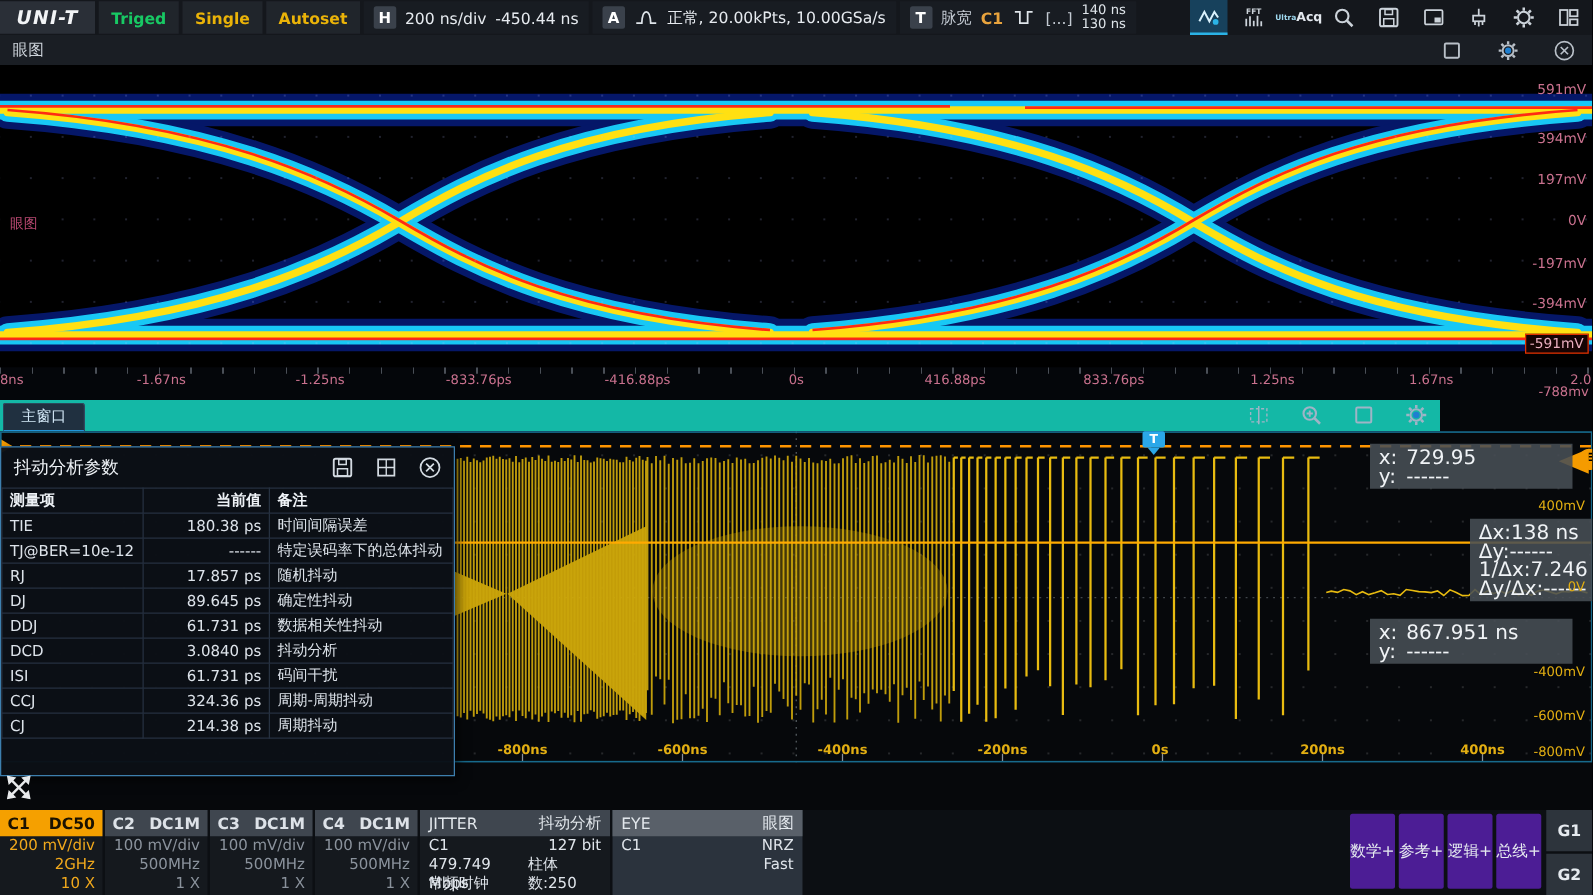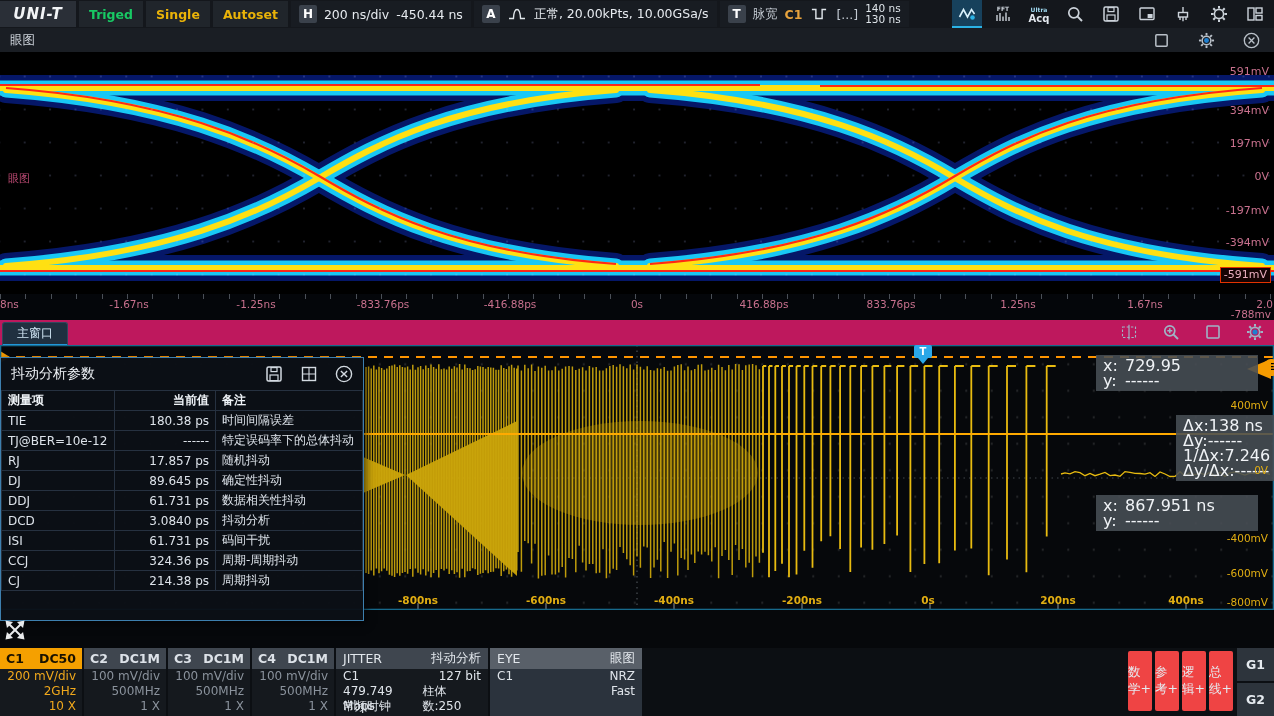--- a/index.html
+++ b/index.html
@@ -18,21 +18,21 @@
   .tb-group{height:26px;background:#181c22;display:flex;align-items:center;gap:7px;padding:0 8px;}
   .badge{width:18px;height:18px;background:#3a414b;border-radius:2px;display:flex;align-items:center;justify-content:center;
          font-weight:bold;font-size:12px;color:#fff;}
   .tb-txt{font-size:12.5px;color:#e6eaef;white-space:nowrap;}
   .tb-txt.dim{color:#c3cad2;}
   .tb-txt.ch1{color:#e8a33d;font-weight:bold;}
   .tb-2line{display:flex;flex-direction:column;line-height:11px;font-size:10.5px;color:#dfe5ea;}
   .ico{width:20px;height:16px;color:#dfe5ea;}
   .tb-icons{display:flex;align-items:center;gap:6px;margin-left:auto;margin-right:4px;}
   .tb-ico{width:30px;height:26px;display:flex;align-items:center;justify-content:center;color:#ccd3da;
-          flex-direction:column;position:relative;}
+          flex-direction:row;position:relative;}
   .tb-ico svg{width:18px;height:18px;}
   .tb-ico.active{background:#17415c;border-bottom:2px solid #2bb3e6;color:#d9f1fc;}
   .tb-ico.acq{font-size:10px;font-weight:bold;color:#e3e8ee;line-height:9px;}
   .tb-ico.acq .sup{font-size:6px;color:#9fd8ef;}
   
   #eyebar{position:absolute;left:0;top:28px;width:1274px;height:24px;background:#1a1e24;
           display:flex;align-items:center;}
   #eyebar .title{padding-left:10px;font-size:12.5px;color:#ccd2d9;}
   #eyebar .icons{margin-left:auto;display:flex;gap:28px;margin-right:14px;color:#b9c0c8;}
   #eyebar .icons svg{width:17px;height:17px;}
@@ -46,21 +46,21 @@
   #eye-name{position:absolute;left:8px;top:119px;font-size:11px;color:#b84870;}
   
   #eyeaxis{position:absolute;left:0;top:294px;width:1274px;height:26px;background:#04060a;}
   #eyeaxis::before{content:"";position:absolute;left:0;top:0;width:100%;height:5px;
      background:repeating-linear-gradient(to right,#4a4f57 0 1px,transparent 1px 25.4px);}
   .taxis{position:absolute;top:4px;transform:translateX(-50%);font-size:10.5px;color:#c9718e;white-space:nowrap;}
   .taxis.edgeL{left:0;transform:none;}
   .taxis.edgeR{right:1px;transform:none;}
   #eyeaxis .cornerv{position:absolute;right:3px;top:14px;font-size:10.5px;color:#c9718e;}
   
-  #tabbar{position:absolute;left:0;top:320px;width:1274px;height:25px;background:#be185d;}
+  #tabbar{position:absolute;left:0;top:320px;width:1152px;height:25px;background:#14b8a6;}
   #maintab{position:absolute;left:2px;top:2px;height:21px;padding:0 14px;background:#203040;
      border:1px solid #31475d;border-bottom:2px solid #2196d9;border-radius:3px 3px 0 0;
      display:flex;align-items:center;font-size:12px;color:#d3e8f7;}
   #tabbar .icons{position:absolute;right:10px;top:3px;display:flex;gap:24px;color:#9fb4c6;}
   #tabbar .icons svg{width:18px;height:18px;}
   
   #mainarea{position:absolute;left:0;top:345px;width:1274px;height:303px;background:#06080b;}
   #wave-grid{position:absolute;left:0;top:0;width:1274px;height:265px;
      background-image:radial-gradient(circle,rgba(255,255,255,.13) 1px,transparent 1.2px);
      background-size:25.5px 26.5px;background-position:10px 6px;}
@@ -101,21 +101,21 @@
   .ch-on .crow{color:#f0a81c;}
   .ch-off .chead{background:#3f464f;color:#dde2e8;}
   .ch-off .crow{color:#8a929c;}
   .fnblock{width:152px;height:68px;background:#15191e;flex:none;font-size:12px;}
   .fnblock .chead{height:21px;background:#3f464f;color:#e2e7ec;display:flex;align-items:center;
      justify-content:space-between;padding:0 7px;font-size:12.5px;}
   .fnblock .frow{height:15px;display:flex;justify-content:space-between;padding:0 7px;line-height:15px;color:#dfe4ea;}
   #eyeblock .chead{background:#596069;}
   #eyeblock{background:#2b333d;}
   #addbtns{margin-left:auto;display:flex;gap:3px;padding:3px 2px 3px 0;}
-  .addbtn{width:24px;height:60px;background:#ef4444;border-radius:2px;display:flex;align-items:center;
+  .addbtn{width:36px;height:60px;background:#4c1d95;border-radius:2px;display:flex;align-items:center;
      justify-content:center;font-size:12.5px;color:#e5eaef;}
   #gcol{width:37px;display:flex;flex-direction:column;gap:2px;flex:none;}
   .gcell{flex:1;background:#2d343c;display:flex;align-items:center;justify-content:center;
      font-size:12.5px;font-weight:bold;color:#e5eaef;}
 </style>
 </head>
 <body>
 
 <svg width="0" height="0" style="position:absolute">
  <defs>

